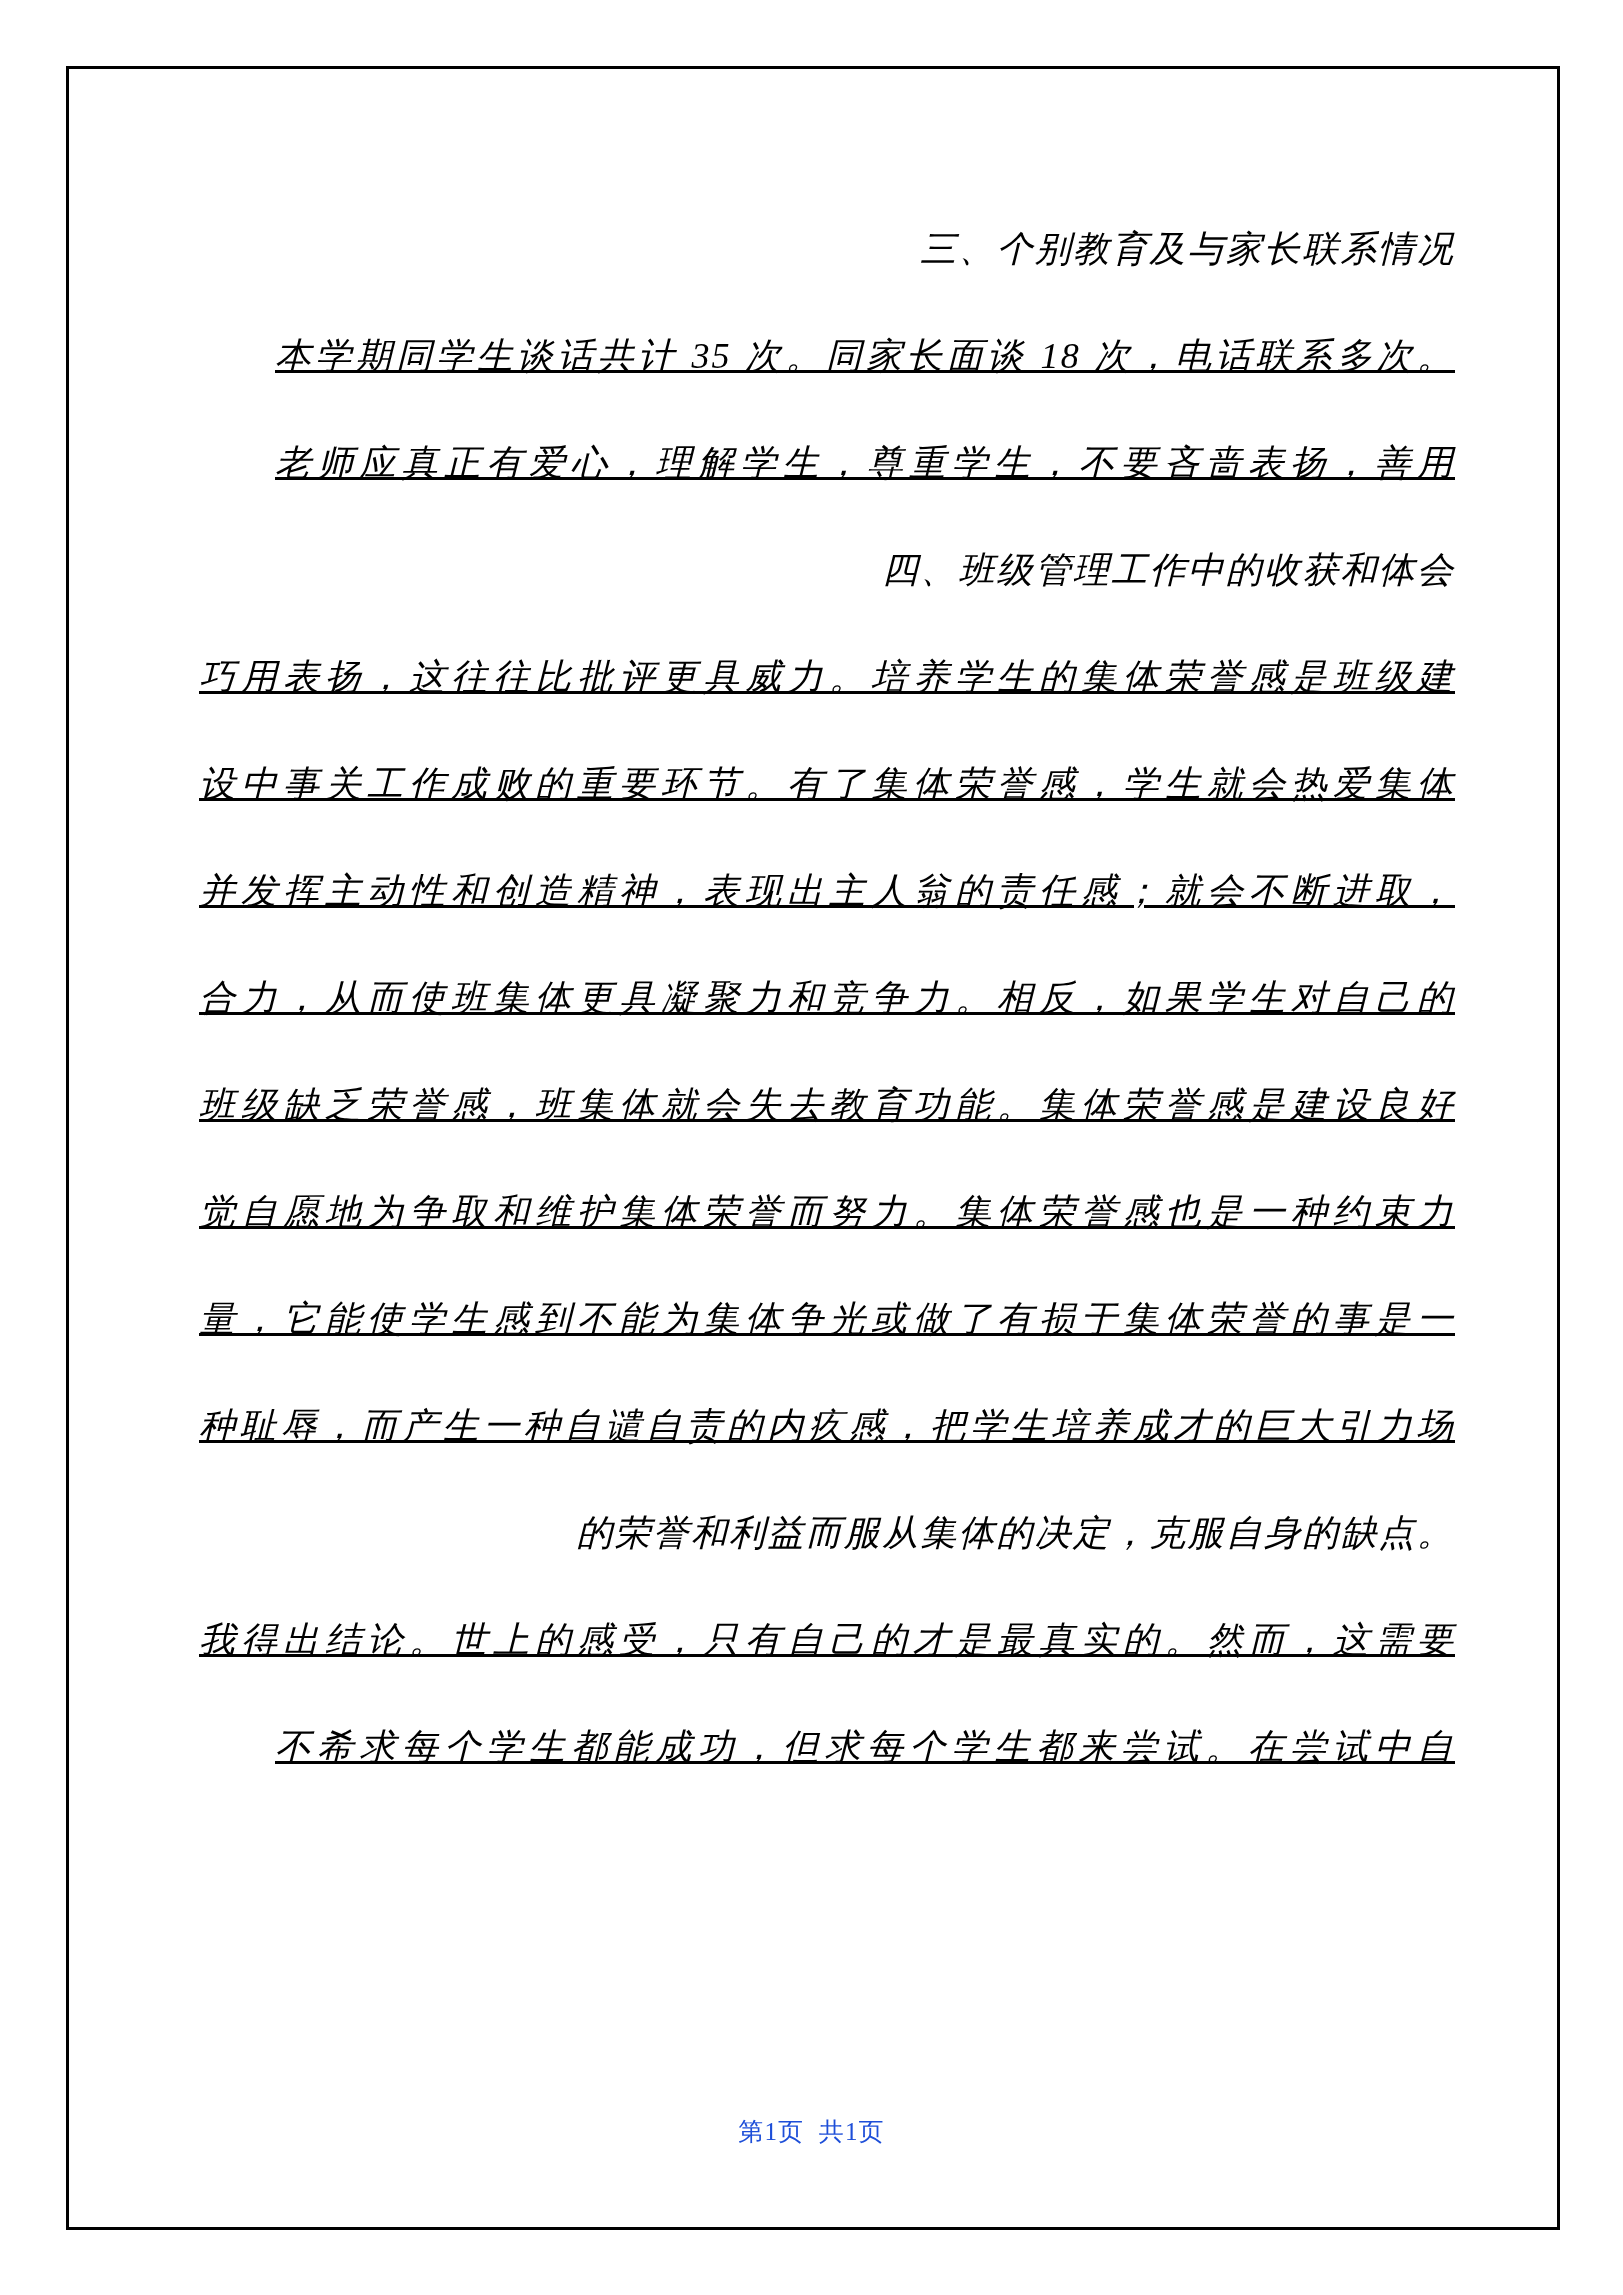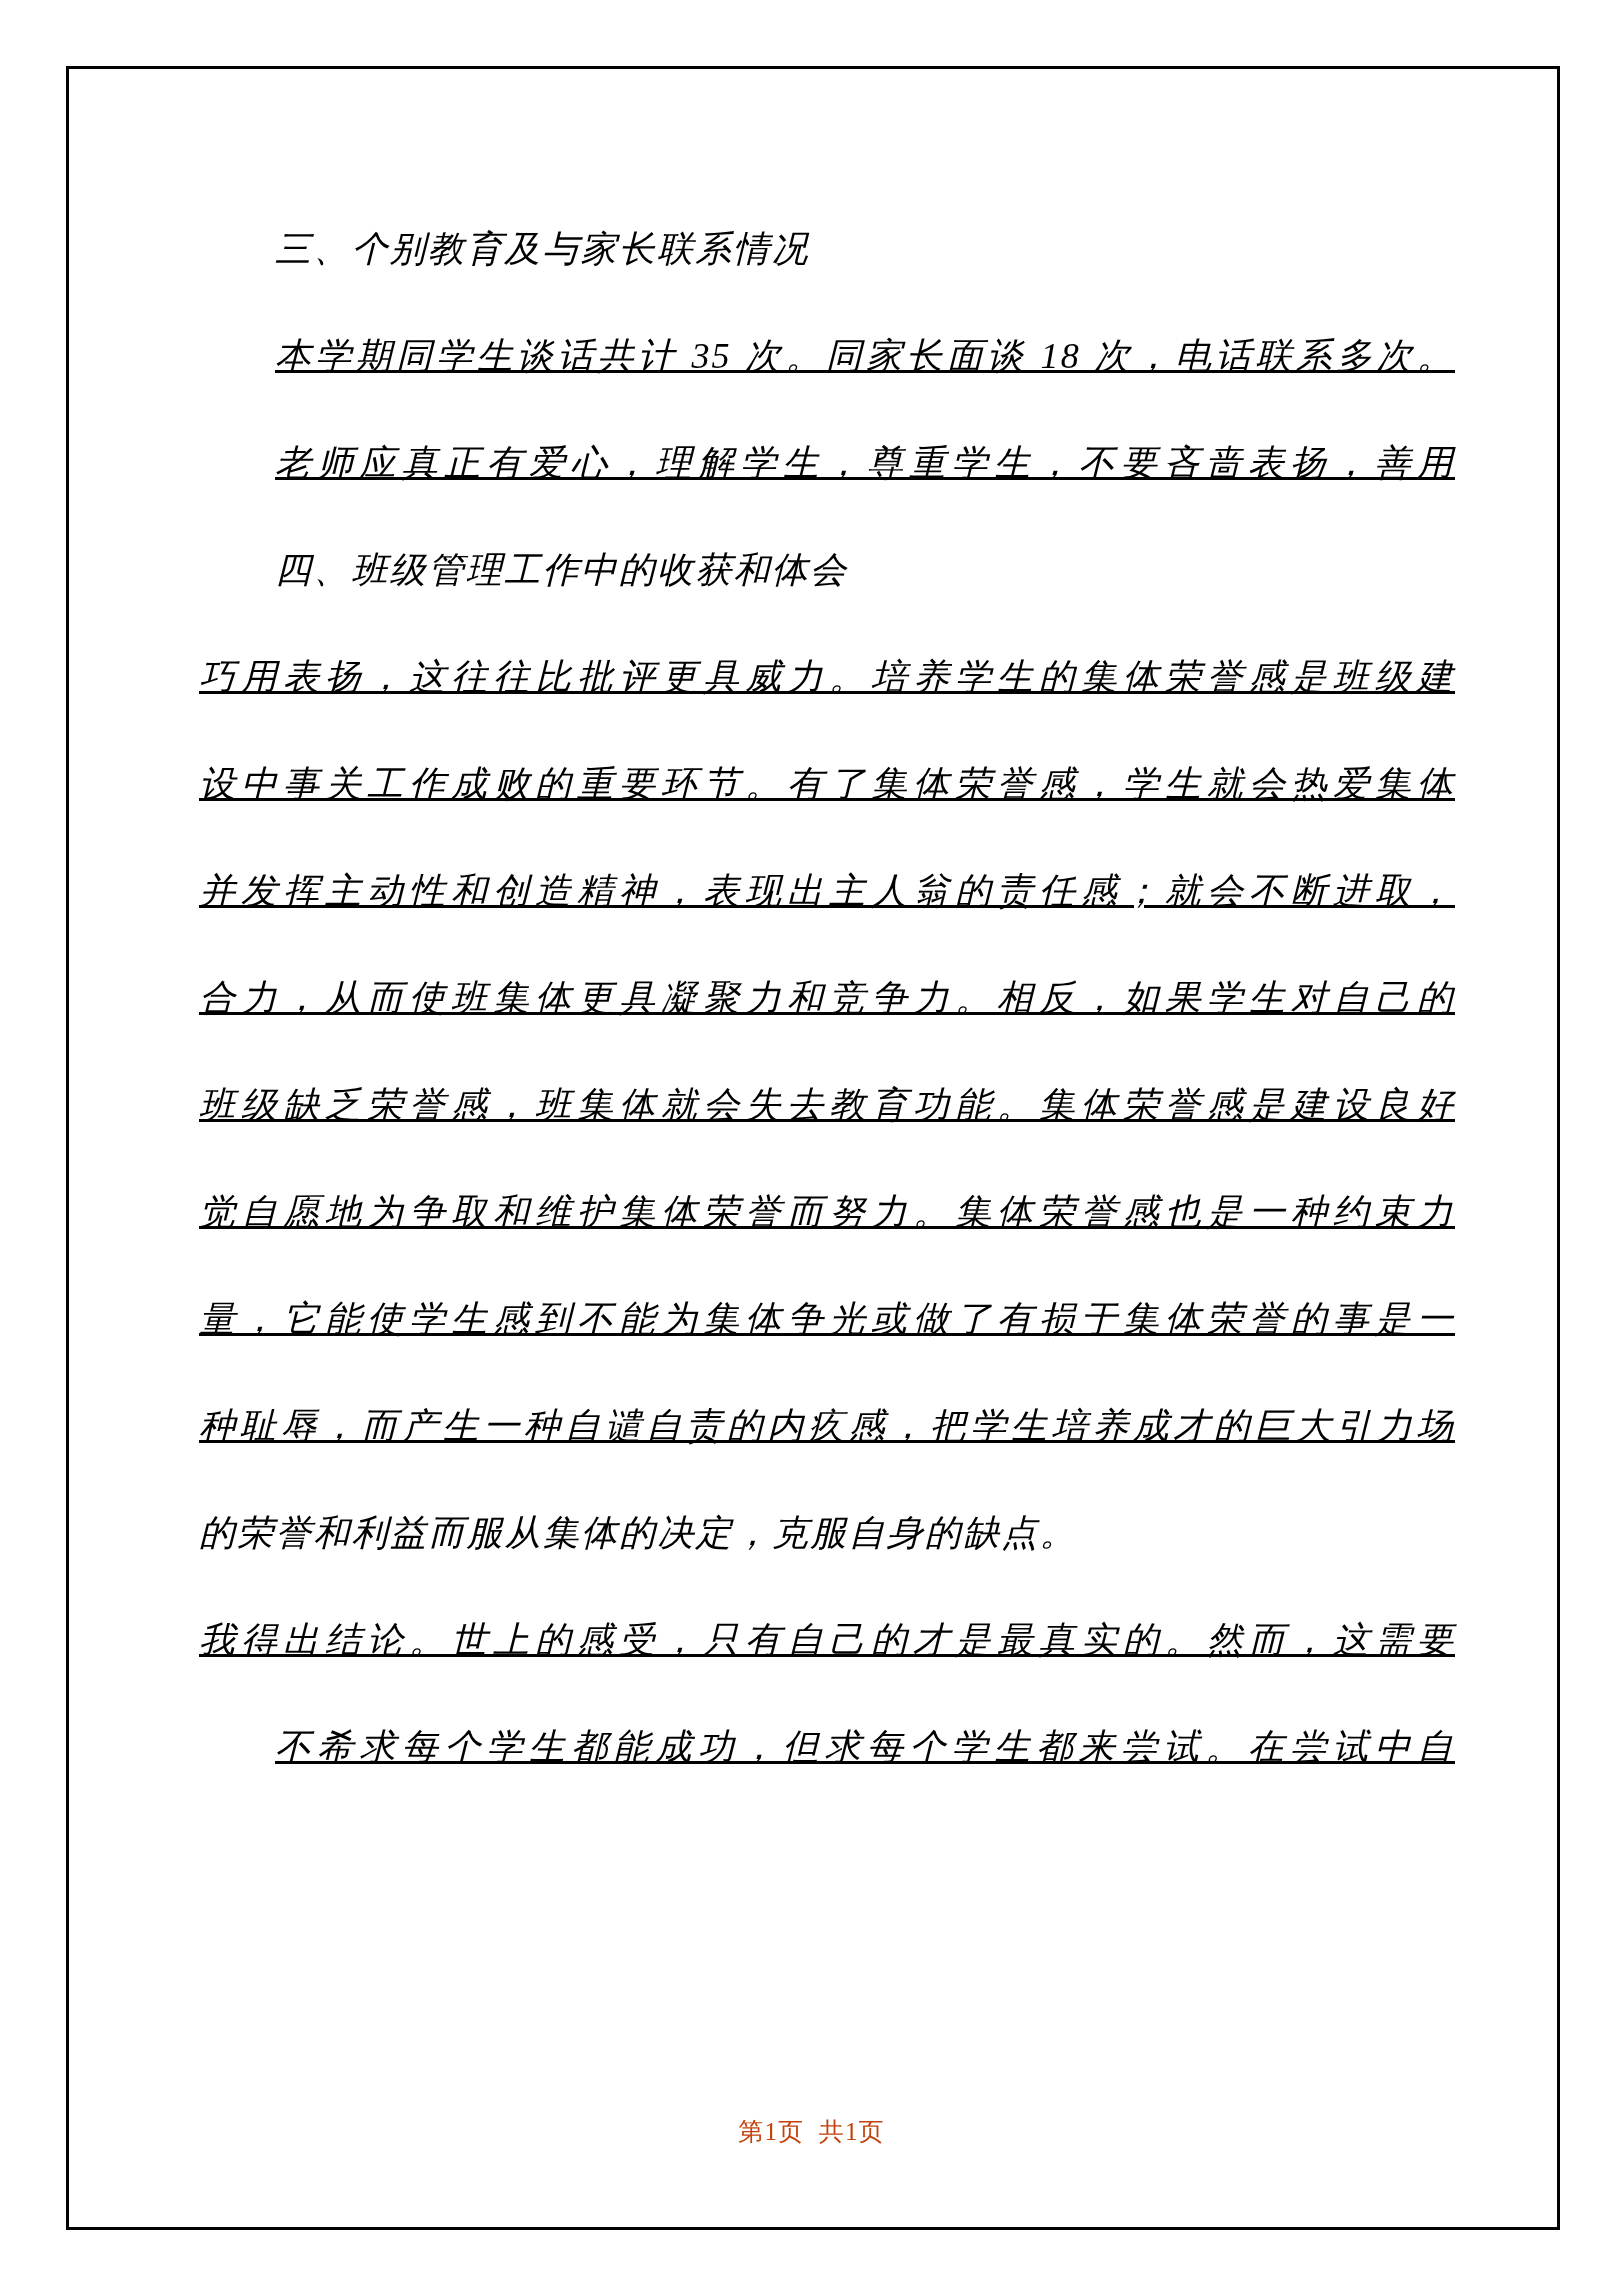--- a/index.html
+++ b/index.html
@@ -33,21 +33,21 @@
       width: 1256px;
     }
     .line {
       margin: 0;
       padding: 0;
       height: 107px;
       line-height: 107px;
       font-size: 36px;
       letter-spacing: 2.2px;
       font-style: italic;
-      text-align: left;
+      text-align: right;
       color: #000000;
     }
     .line.indent {
       text-indent: 76px;
     }
     .line.just {
       text-align: justify;
       text-align-last: justify;
       text-justify: inter-character;
       text-decoration: underline;
@@ -55,21 +55,21 @@
     .footer {
       position: absolute;
       left: 0;
       right: 0;
       top: 2115px;
       text-align: center;
       font-size: 25px;
       line-height: 34px;
       letter-spacing: 1.1px;
       white-space: pre;
-      color: #c2410c;
+      color: #1d4ed8;
     }
   </style>
 </head>
 <body>
 
 <div class="page">
   <div class="border-frame"></div>
 
   <div class="content">
     <p class="line indent">三、个别教育及与家长联系情况</p>

